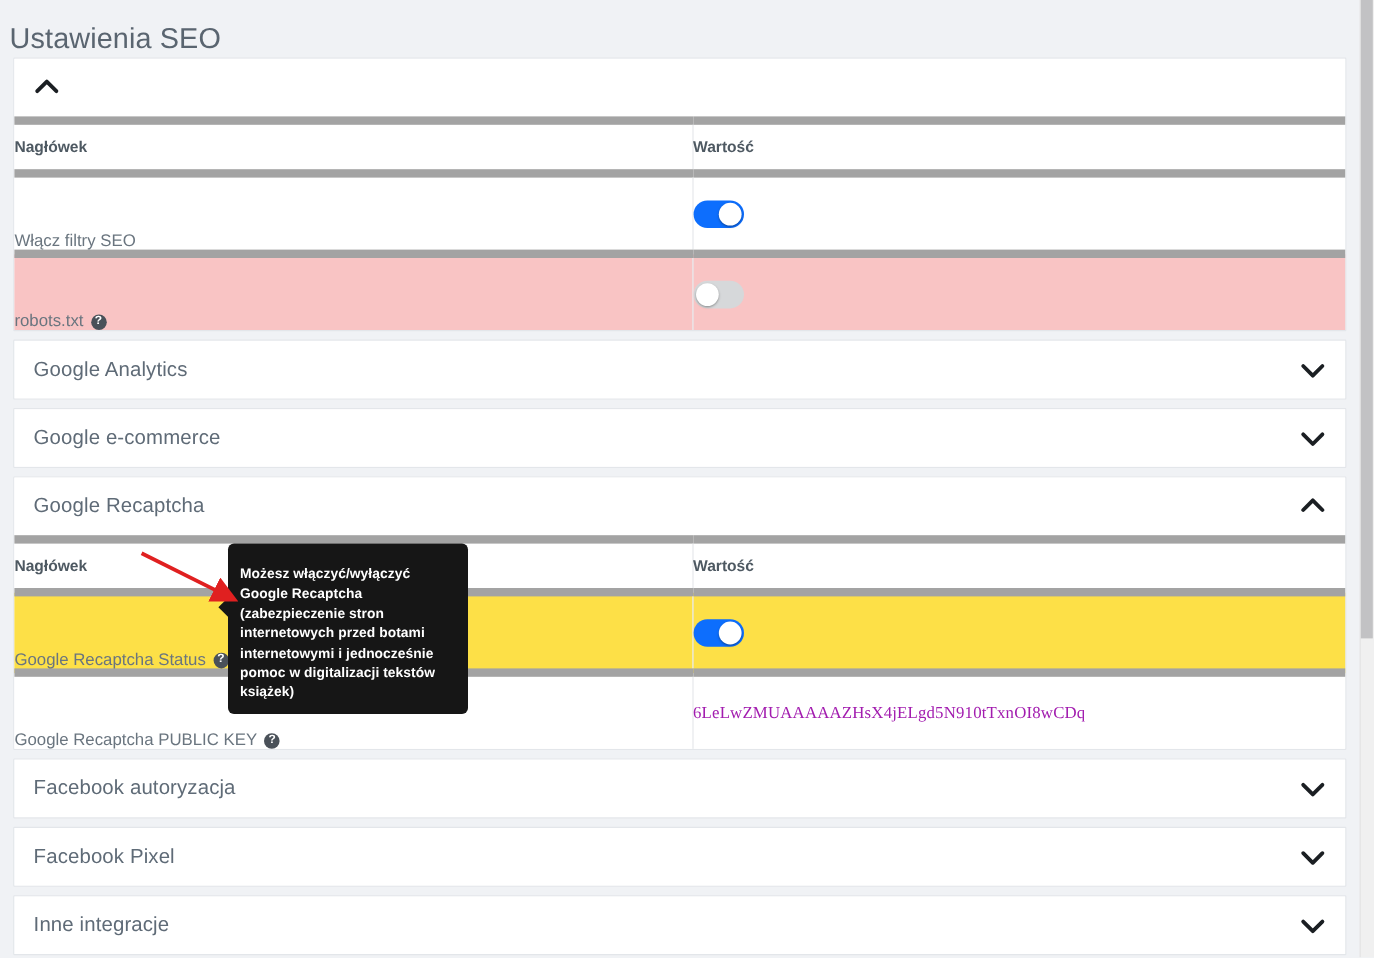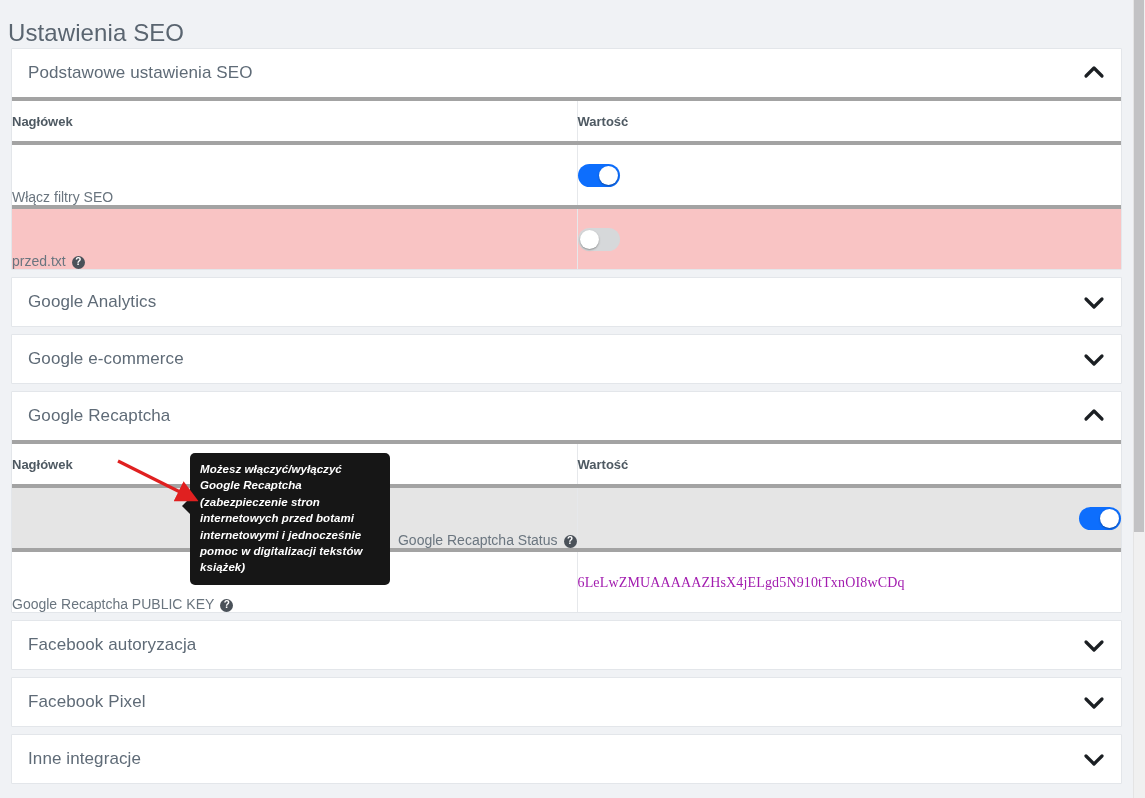--- a/index.html
+++ b/index.html
@@ -68,42 +68,42 @@
 
   
   table.grid {
     width: 100%;
     border-collapse: collapse;
     table-layout: fixed;
   }
   table.grid th, table.grid td {
     text-align: left;
     vertical-align: middle;
-    border-top: 4px solid #a3a3a3;
+    border-top: 7px solid #a3a3a3;
     padding: 0 0;
   }
   table.grid th {
     font-size: 13px;
     font-weight: bold;
     color: #4e5962;
     height: 44px;
     background: #fff;
   }
   table.grid td {
     font-size: 14px;
     color: #6a757f;
     height: 44px;
     background: #fff;
   }
   col.c-head { width: 565px; }
   table.grid th.col-div, table.grid td.col-div {
     border-right: 1px solid #e6e8eb;
   }
   tr.row-danger td { background: #f9c4c4; color: #6a757f; }
-  tr.row-hover td { background: #e5e5e5; text-align: right; }
+  tr.row-hover td { background: #fde047; }
 
   .cell-label {
     display: inline-flex;
     align-items: center;
     gap: 6px;
     white-space: nowrap;
     margin-top: 44px;
   }
   .help-icon {
     display: inline-flex;
@@ -150,27 +150,26 @@
   .toggle.off .knob { left: 2px; }
 
   
   .tooltip {
     position: absolute;
     left: 190px; top: 453px;
     width: 200px;
     background: #161616;
     color: #ffffff;
     border-radius: 5px;
-    padding: 8px 10px 9px 10px;
+    padding: 18px 10px 9px 10px;
     font-size: 11.5px;
     font-weight: bold;
     line-height: 16.4px;
     z-index: 40;
     letter-spacing: 0.05px;
-    font-style: italic;
   }
   .tooltip::after {
     content: "";
     position: absolute;
     left: -8px; top: 44px;
     border-top: 9px solid transparent;
     border-bottom: 9px solid transparent;
     border-right: 9px solid #161616;
   }
   .arrow-svg {
@@ -200,21 +199,20 @@
 <body>
 
 <div id="page">
   <div id="content">
 
     <div class="page-title">Ustawienia SEO</div>
 
     <div id="panels">
         <div class="panel">
           <div class="panel-head">
-            <span class="panel-title">Podstawowe ustawienia SEO</span>
             <span class="chev">
               <svg width="22" height="22" viewBox="0 0 22 22" aria-hidden="true">
                 <path d="M3 14 L11 6 L19 14" fill="none" stroke="currentColor" stroke-width="3.2" stroke-linecap="round" stroke-linejoin="round"></path>
               </svg>
             </span>
           </div>
           <table class="grid">
             <colgroup>
               <col class="c-head">
               <col>
@@ -227,21 +225,21 @@
             </thead>
             <tbody>
               <tr class="">
                 <td class="col-div"><span class="cell-label">
                     <span>Włącz filtry SEO</span>
                   </span></td>
                 <td><span class="toggle on"><span class="knob"></span></span></td>
               </tr>
               <tr class="row-danger">
                 <td class="col-div"><span class="cell-label">
-                    <span>przed.txt</span>
+                    <span>robots.txt</span>
                     <span class="help-icon">?</span>
                   </span></td>
                 <td><span class="toggle off"><span class="knob"></span></span></td>
               </tr>
             </tbody>
           </table>
         </div>
         <div class="panel">
           <div class="panel-head">
             <span class="panel-title">Google Analytics</span>

